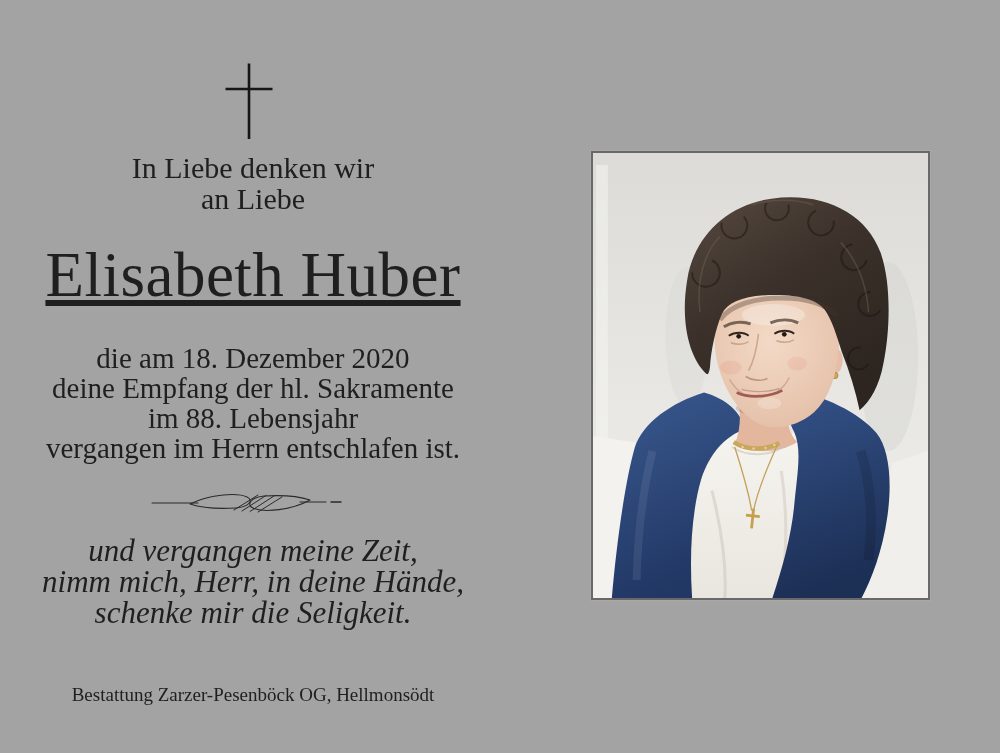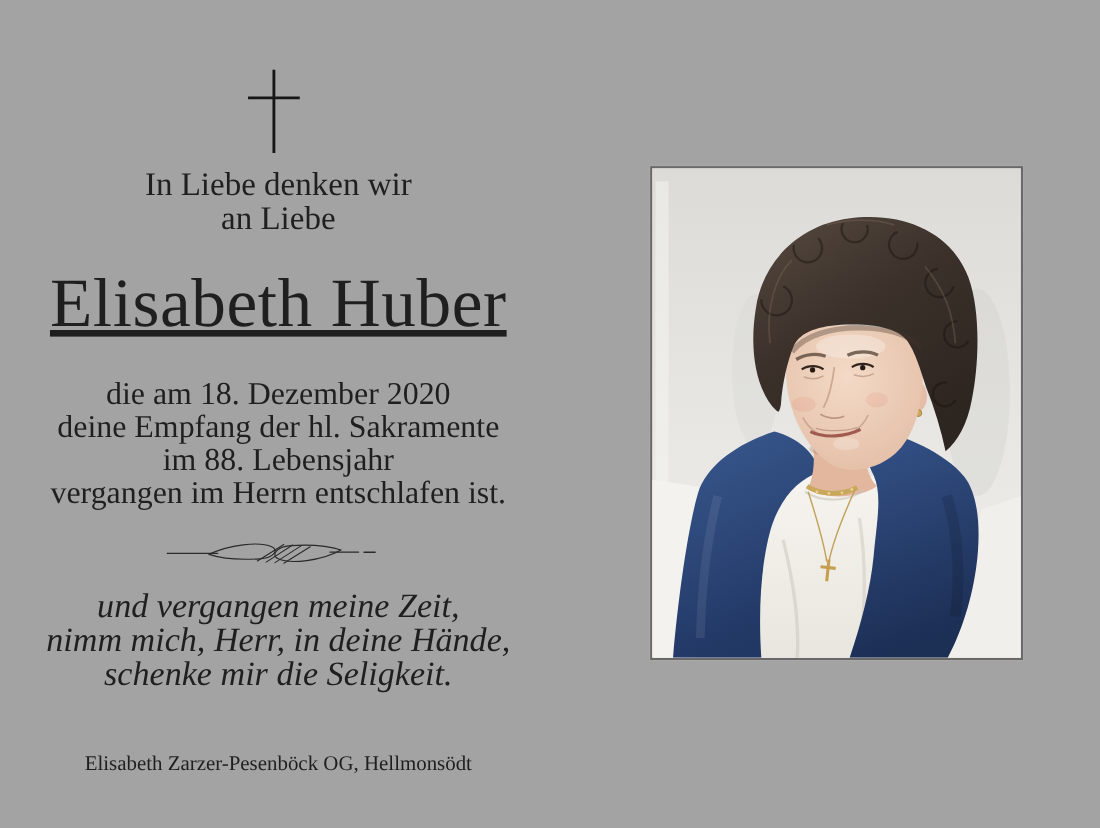--- a/index.html
+++ b/index.html
@@ -69,21 +69,21 @@
       <path d="M108,23 L132,8" stroke-width="1"></path>
     </g>
   </svg>
 
   <div class="abs center-col verse">
     <div>und vergangen meine Zeit,</div>
     <div>nimm mich, Herr, in deine Hände,</div>
     <div>schenke mir die Seligkeit.</div>
   </div>
 
-  <div class="abs center-col footer-line">Elisabeth Zarzer-Pesenböck OG, Hellmonsödt</div>
+  <div class="abs center-col footer-line">Bestattung Zarzer-Pesenböck OG, Hellmonsödt</div>
 
   <div class="abs photo-frame">
     <svg viewBox="0 0 338 448" preserveAspectRatio="none" aria-hidden="true">
       <defs>
         <linearGradient id="g-bg" x1="0" y1="0" x2="0" y2="1">
           <stop offset="0" stop-color="#dcdbd8"></stop>
           <stop offset="0.55" stop-color="#e8e7e3"></stop>
           <stop offset="1" stop-color="#efeeea"></stop>
         </linearGradient>
         <radialGradient id="g-face" cx="0.45" cy="0.35" r="0.8">

